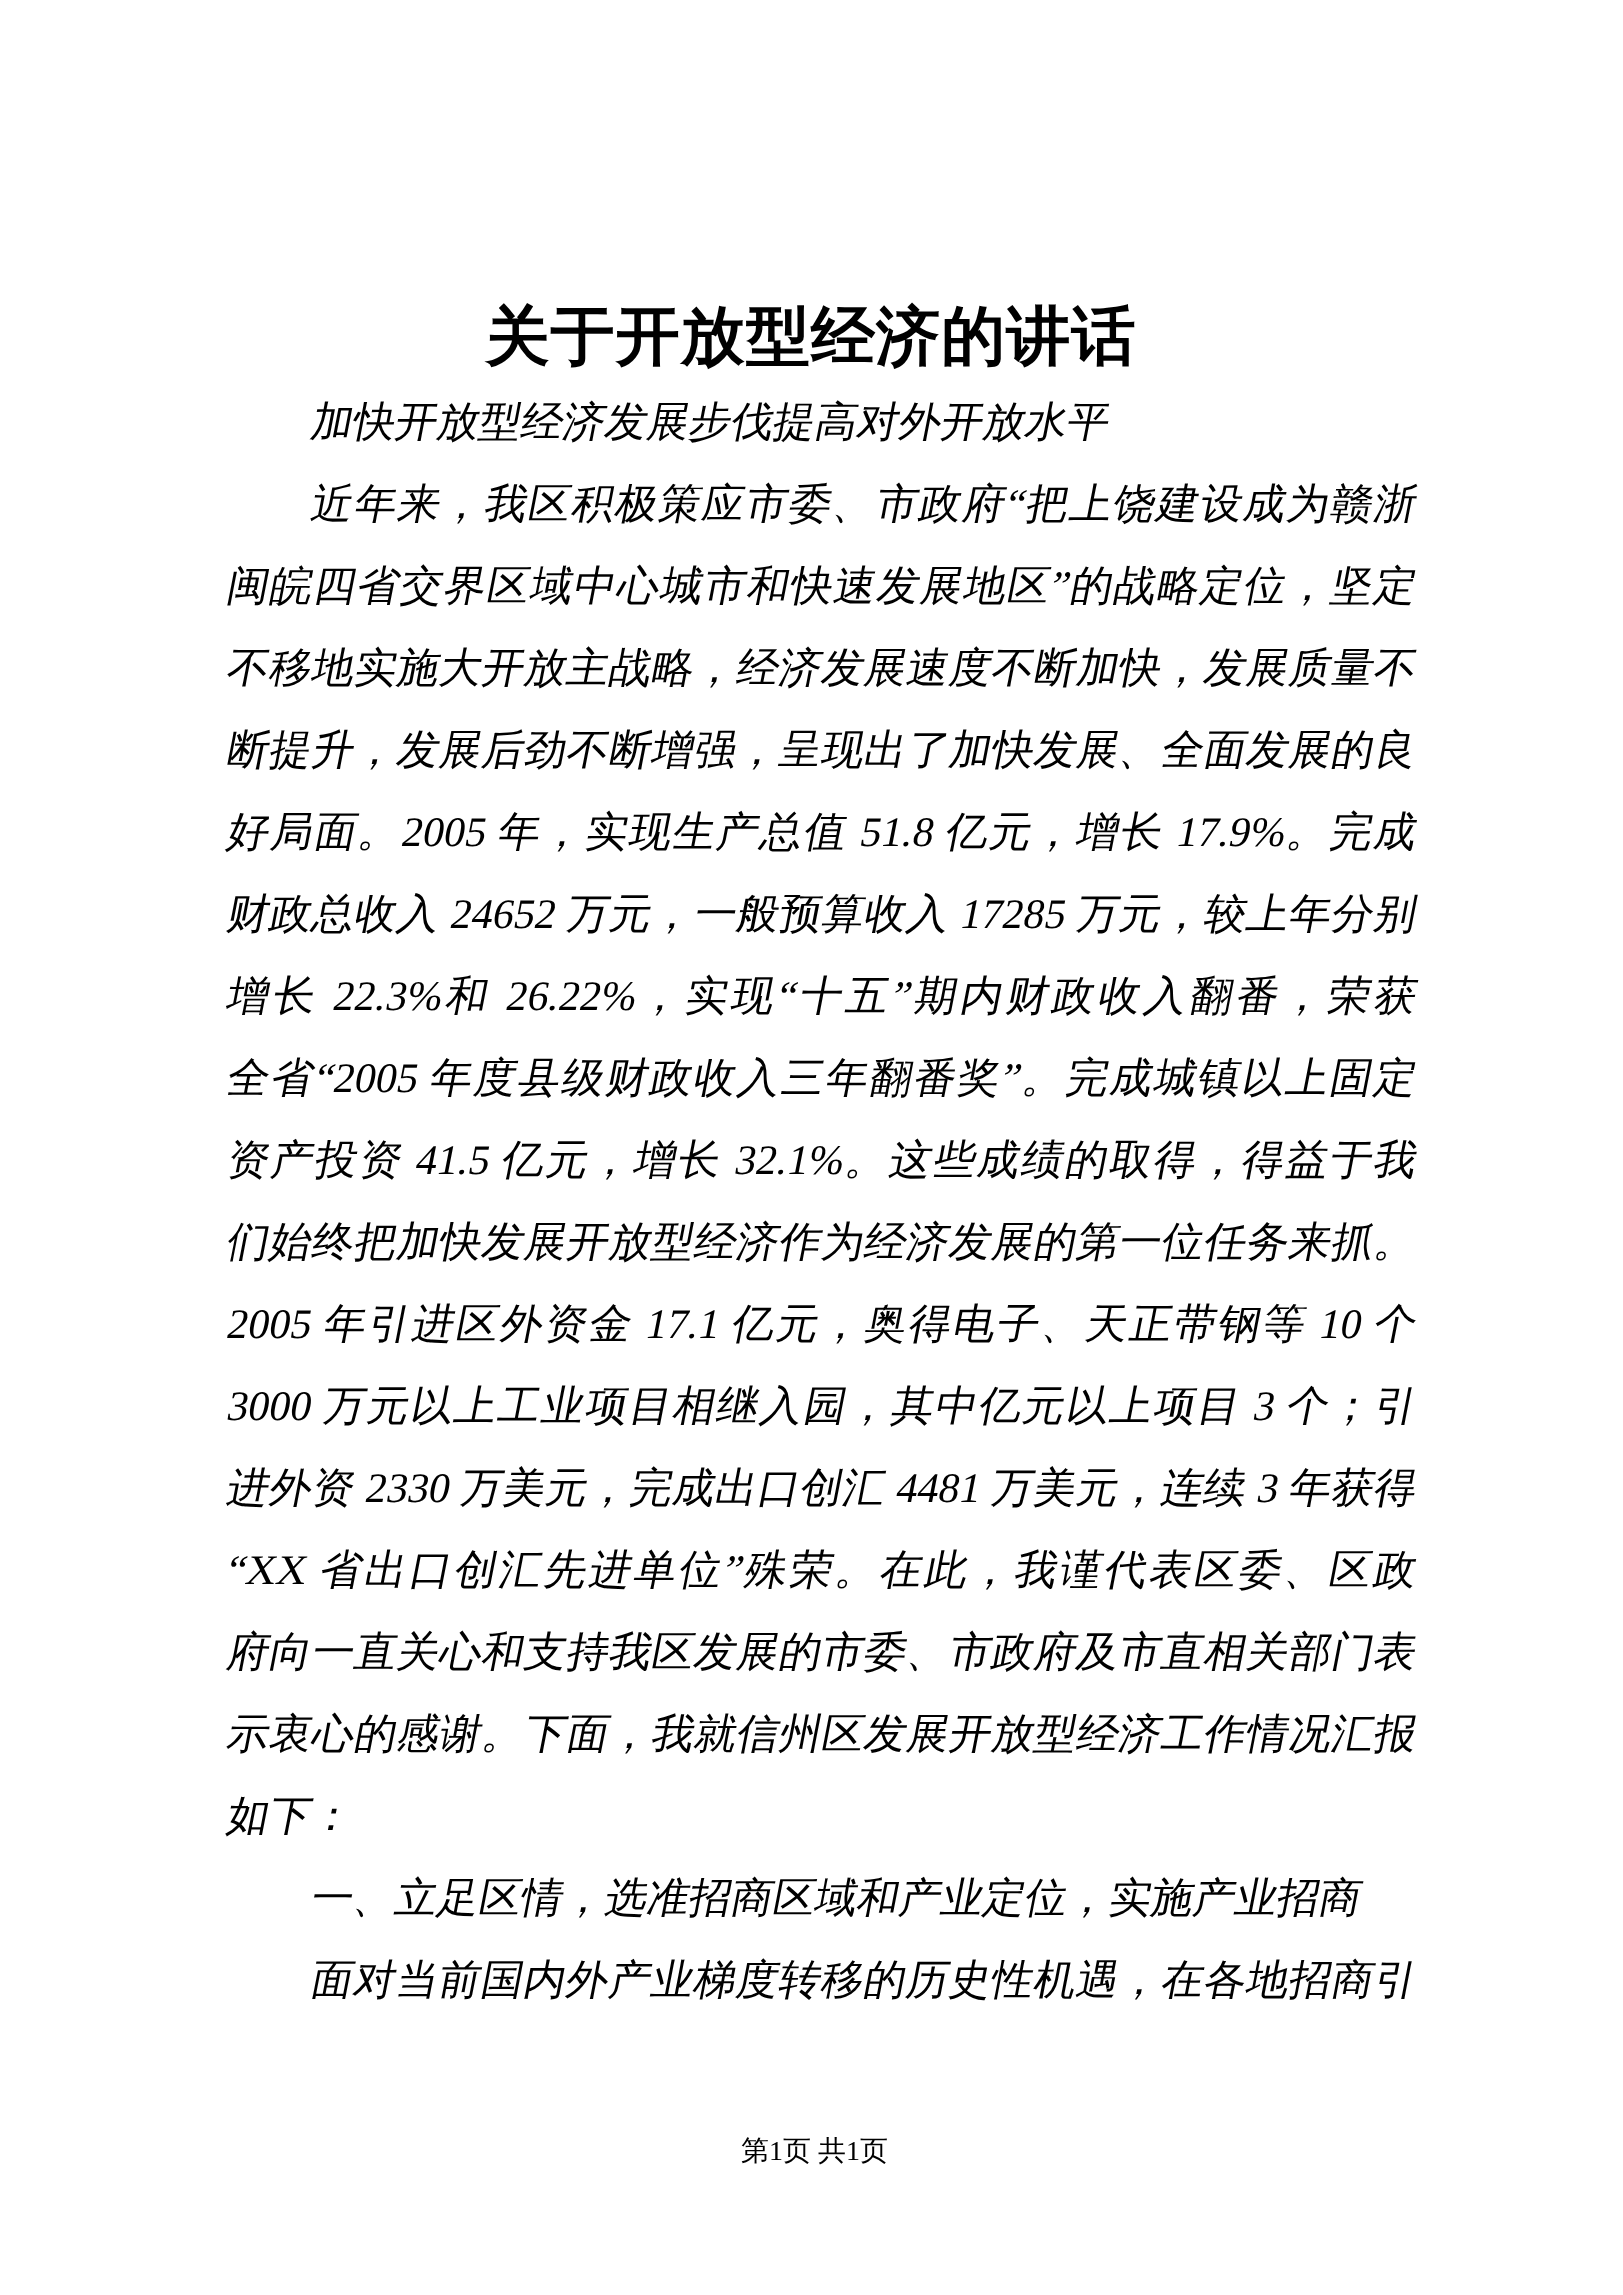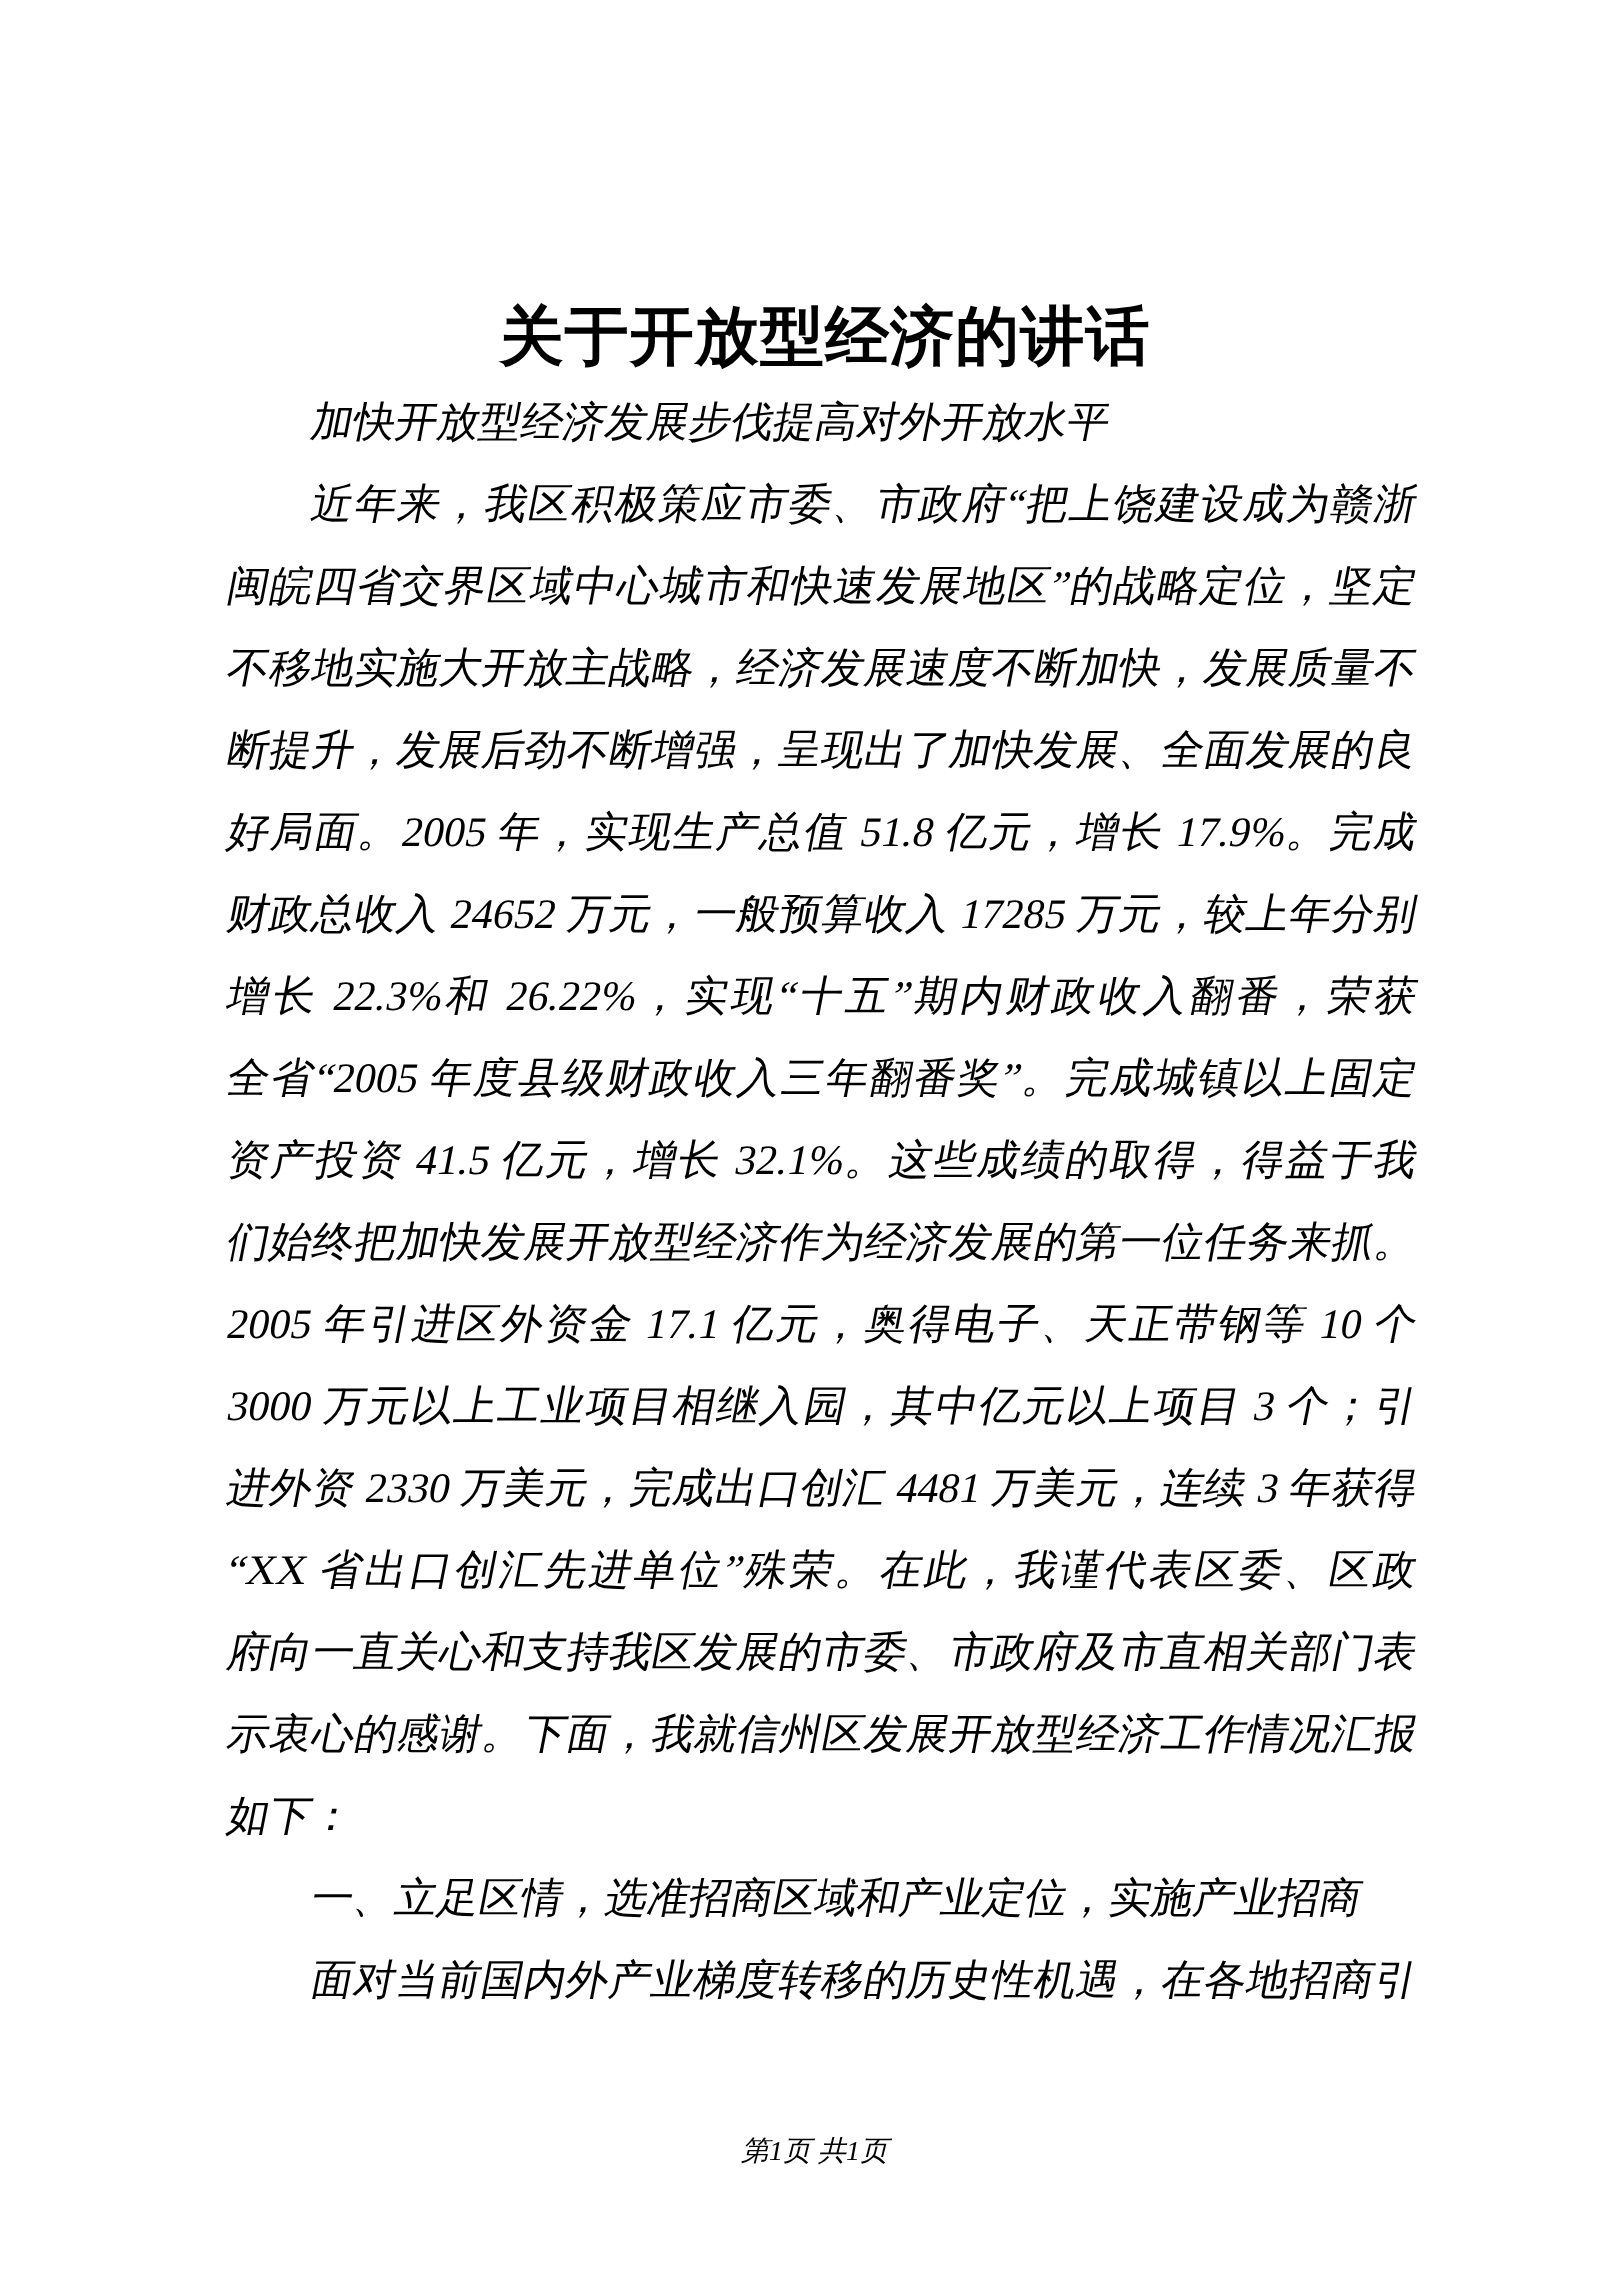--- a/index.html
+++ b/index.html
@@ -12,21 +12,21 @@
     width: 1623px;
     height: 2295px;
     background: #ffffff;
     color: #000000;
     overflow: hidden;
     font-family: "Liberation Serif", serif;
   }
   .doc-title {
     position: absolute;
     top: 289px;
-    left: 225px;
+    left: 211px;
     width: 1200px;
     height: 95px;
     line-height: 95px;
     margin: 0;
     text-align: center;
     font-size: 64px;
     font-weight: 700;
     letter-spacing: 1.1px;
     white-space: nowrap;
   }
@@ -58,21 +58,20 @@
   }
   .page-footer {
     position: absolute;
     top: 2126px;
     left: 220px;
     width: 1189px;
     height: 50px;
     line-height: 50px;
     text-align: center;
     font-size: 28px;
-    font-style: italic;
   }
 </style>
 </head>
 <body>
 
 <div class="page" style="background: rgb(255, 255, 255); color: rgb(0, 0, 0);">
   <h1 class="doc-title">关于开放型经济的讲话</h1>
 
   <div class="doc-body">
       <div class="line indent">加快开放型经济发展步伐提高对外开放水平</div>

